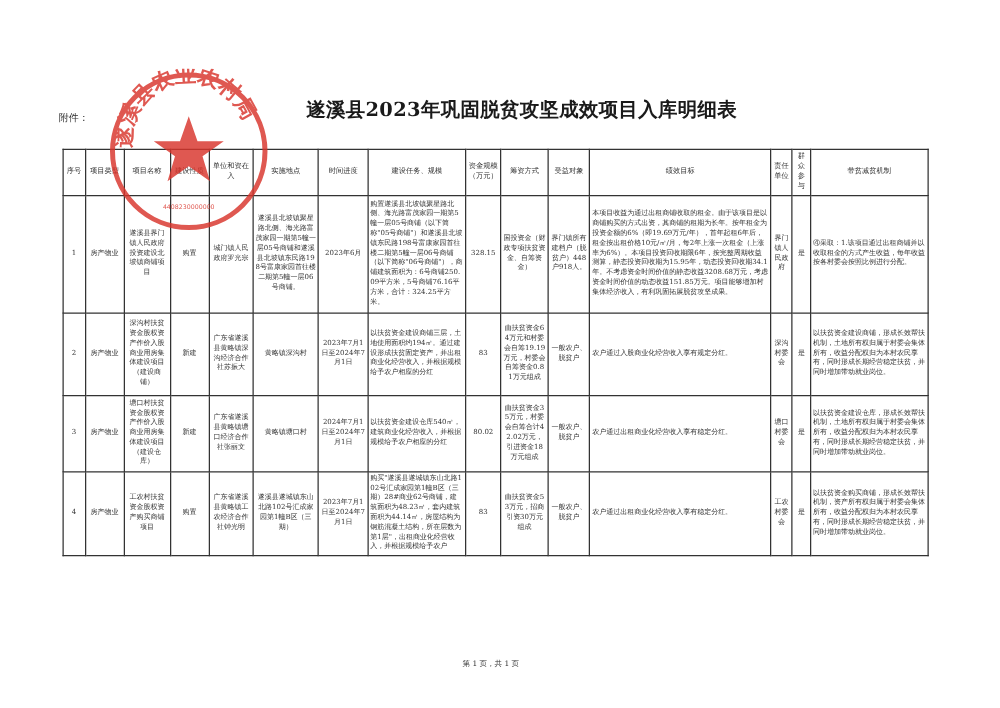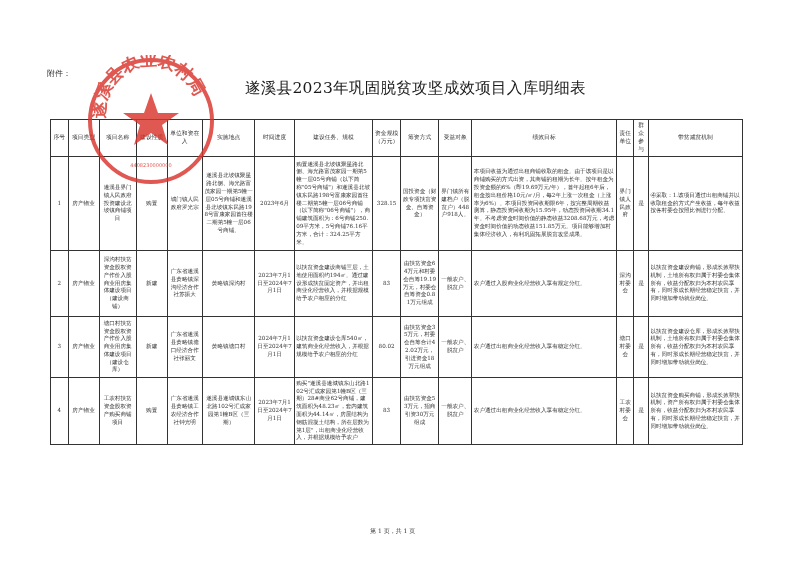--- a/index.html
+++ b/index.html
@@ -1,19 +1,19 @@
 <!DOCTYPE html>
 <html><head>
 <meta charset="utf-8">
 <style>
   html, body { margin:0; padding:0; background:#ffffff; }
   body { width:800px; height:566px; position:relative; overflow:hidden;
          font-family:"DejaVu Serif","Liberation Serif",serif; color:#222; }
-  .attach { position:absolute; left:47px; top:68px; font-size:8px; color:#333;text-align:right; }
-  .title { position:absolute; left:245px; top:78px; font-size:15.5px; font-weight:normal; color:#1a1a1a; letter-spacing:0.3px; white-space:nowrap; }
+  .attach { position:absolute; left:47px; top:89px; font-size:8px; color:#333;text-align:right; }
+  .title { position:absolute; left:245px; top:78px; font-size:15.5px; font-weight:bold; color:#1a1a1a; letter-spacing:0.3px; white-space:nowrap; }
   .stamp { position:absolute; left:85px; top:55px; width:132px; height:132px; pointer-events:none; z-index:5; opacity:0.82; }
   table.grid { position:absolute; left:50px; top:119px; border-collapse:collapse; table-layout:fixed; width:693px; font-size:5.6px; line-height:7.8px; }
   table.grid td, table.grid th { border:0.8px solid #333; text-align:center; vertical-align:middle; padding:1px 1.5px; color:#333; font-weight:normal; overflow:hidden; word-break:break-all; }
   table.grid th { height:34px; font-size:5.8px; }
   table.grid td.left { text-align:left; }
   tr.r1 td { height:91px; }
   tr.r2 td { height:63px; }
   tr.r3 td { height:58px; }
   tr.r4 td { height:64px; }
   .footer { position:absolute; left:370px; top:527px; font-size:6px; color:#333; }

